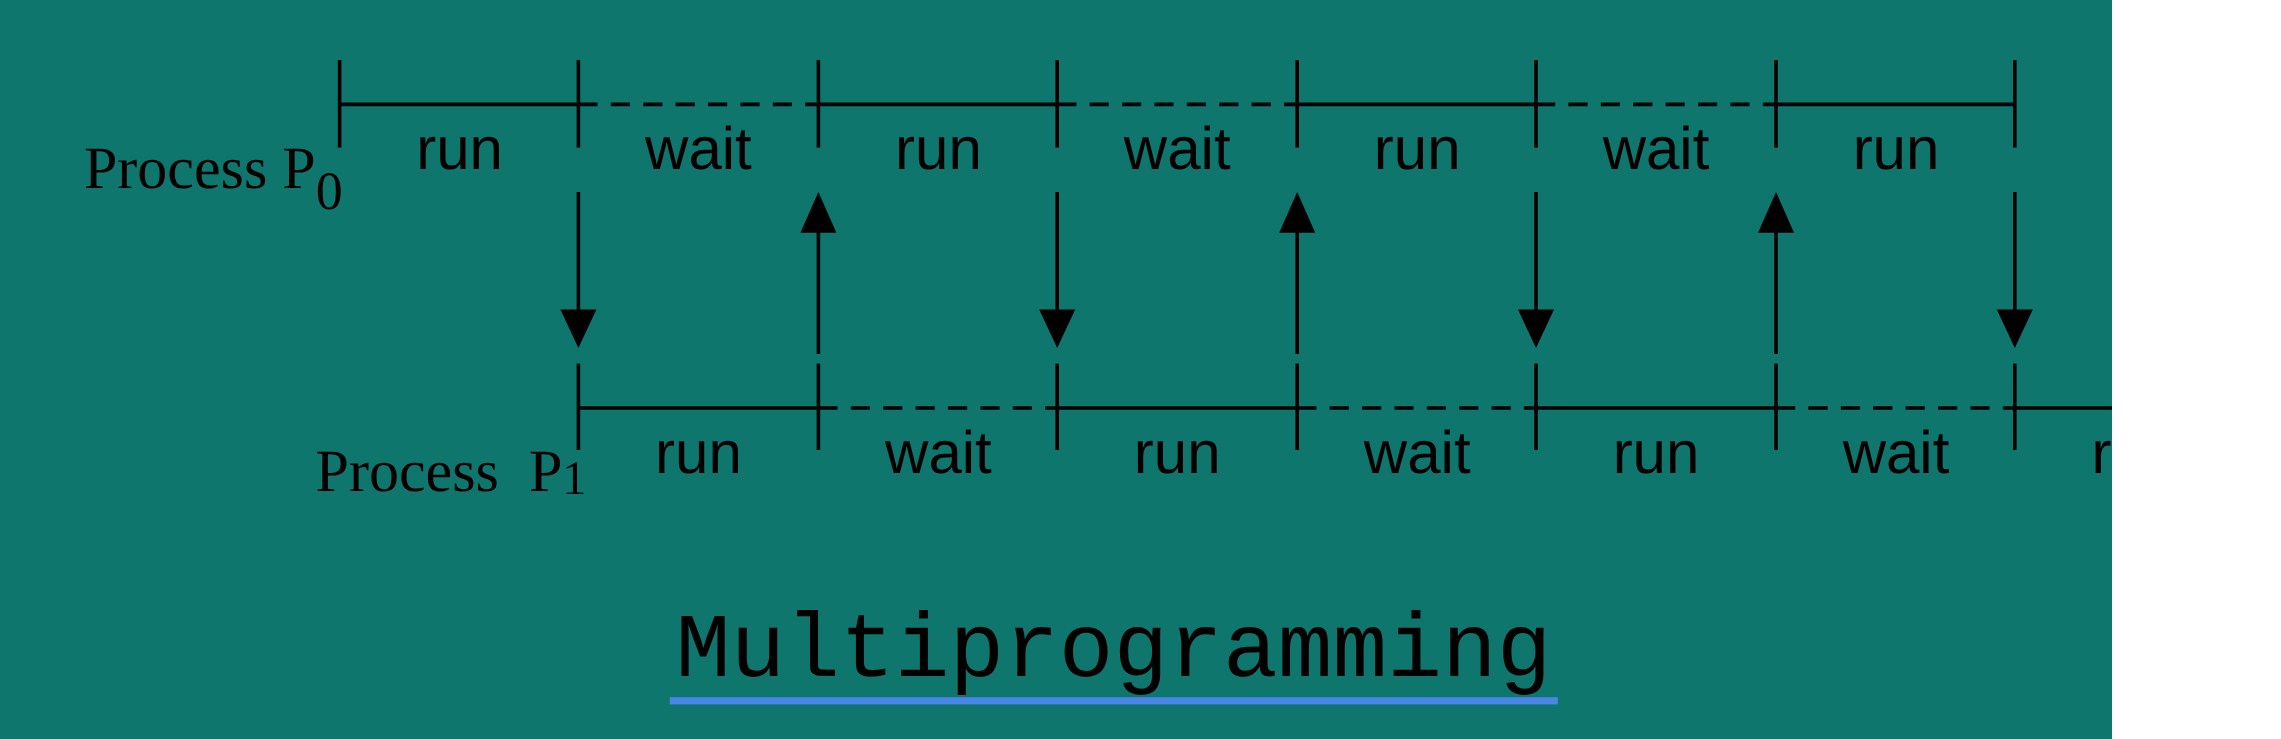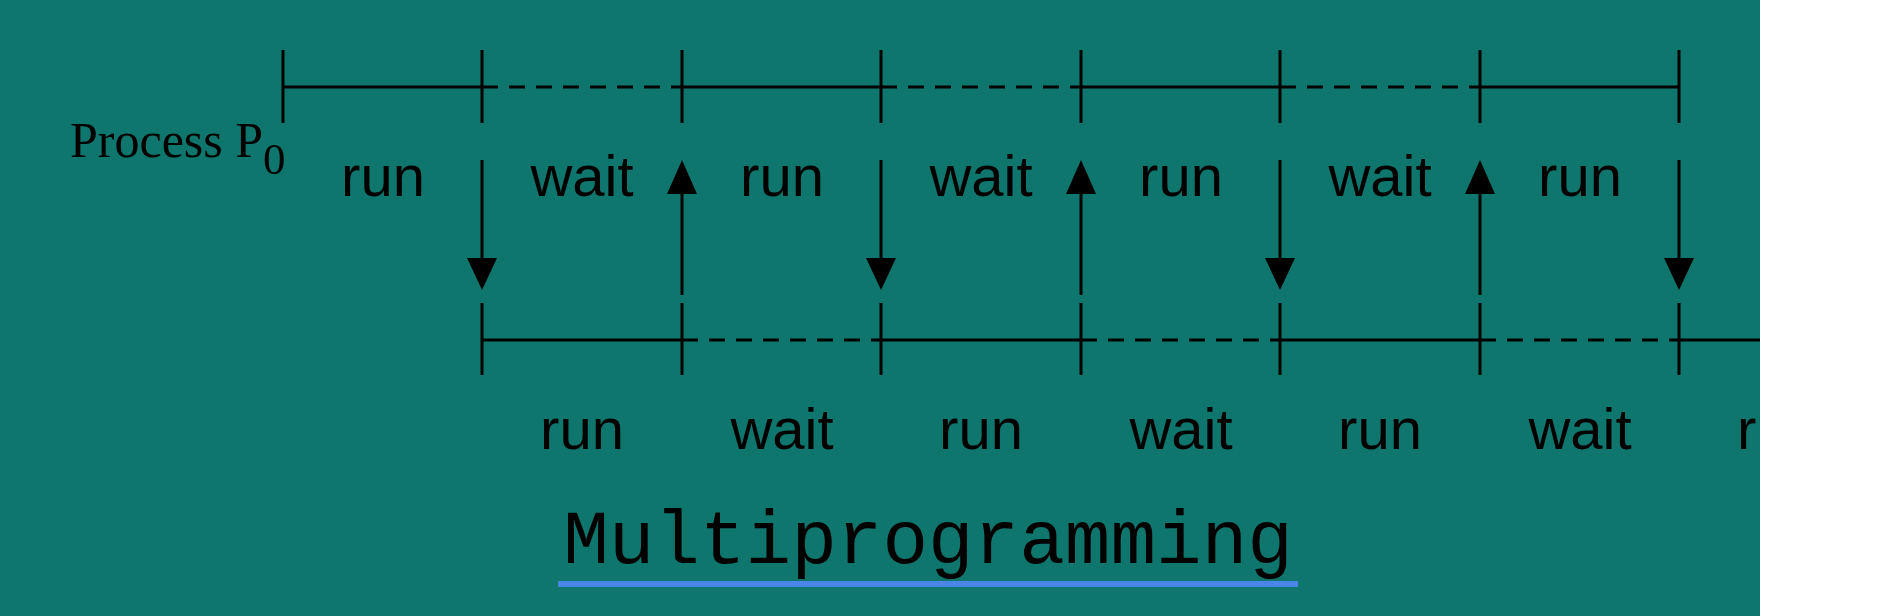--- a/index.html
+++ b/index.html
@@ -10,25 +10,24 @@
     background: #0f766e;
     overflow: hidden;
     font-family: "Liberation Sans", sans-serif;
     color: #000000;
   }
   .layer { position: absolute; left: 0; top: 0; }
   .seg-label {
     position: absolute;
     transform: translateX(-50%);
     font-family: "Liberation Sans", sans-serif;
-    font-size: 58px;
+    font-size: 50px;
     line-height: 1;
     color: #000000;
     white-space: nowrap;
-    margin-top: 48px;
   }
   .proc-label {
     position: absolute;
     font-family: "Liberation Serif", serif;
     font-size: 50px;
     line-height: 1;
     color: #000000;
     white-space: pre;
   }
   .proc-label .sub-low {
@@ -128,20 +127,23 @@
       <g>
         <line x1="1679" y1="160" x2="1679" y2="262"></line>
         <polygon points="1664,258 1694,258 1679,290" stroke="none"></polygon>
       </g>
     </g>
   </svg>
 
   <div class="proc-label" style="left:20px; top:65px;">
     <span>Process P</span><span class="sub-low">0</span>
   </div>
+  <div class="proc-label" style="left:213px; top:317px;">
+    <span>Process  P</span><span class="sub-base">1</span>
+  </div>
 
   <div class="seg-label" style="left:383px;  top:99px;">run</div>
   <div class="seg-label" style="left:582px;  top:99px;">wait</div>
   <div class="seg-label" style="left:782px;  top:99px;">run</div>
   <div class="seg-label" style="left:981px;  top:99px;">wait</div>
   <div class="seg-label" style="left:1181px; top:99px;">run</div>
   <div class="seg-label" style="left:1380px; top:99px;">wait</div>
   <div class="seg-label" style="left:1580px; top:99px;">run</div>
 
   <div class="seg-label" style="left:582px;  top:352px;">run</div>

